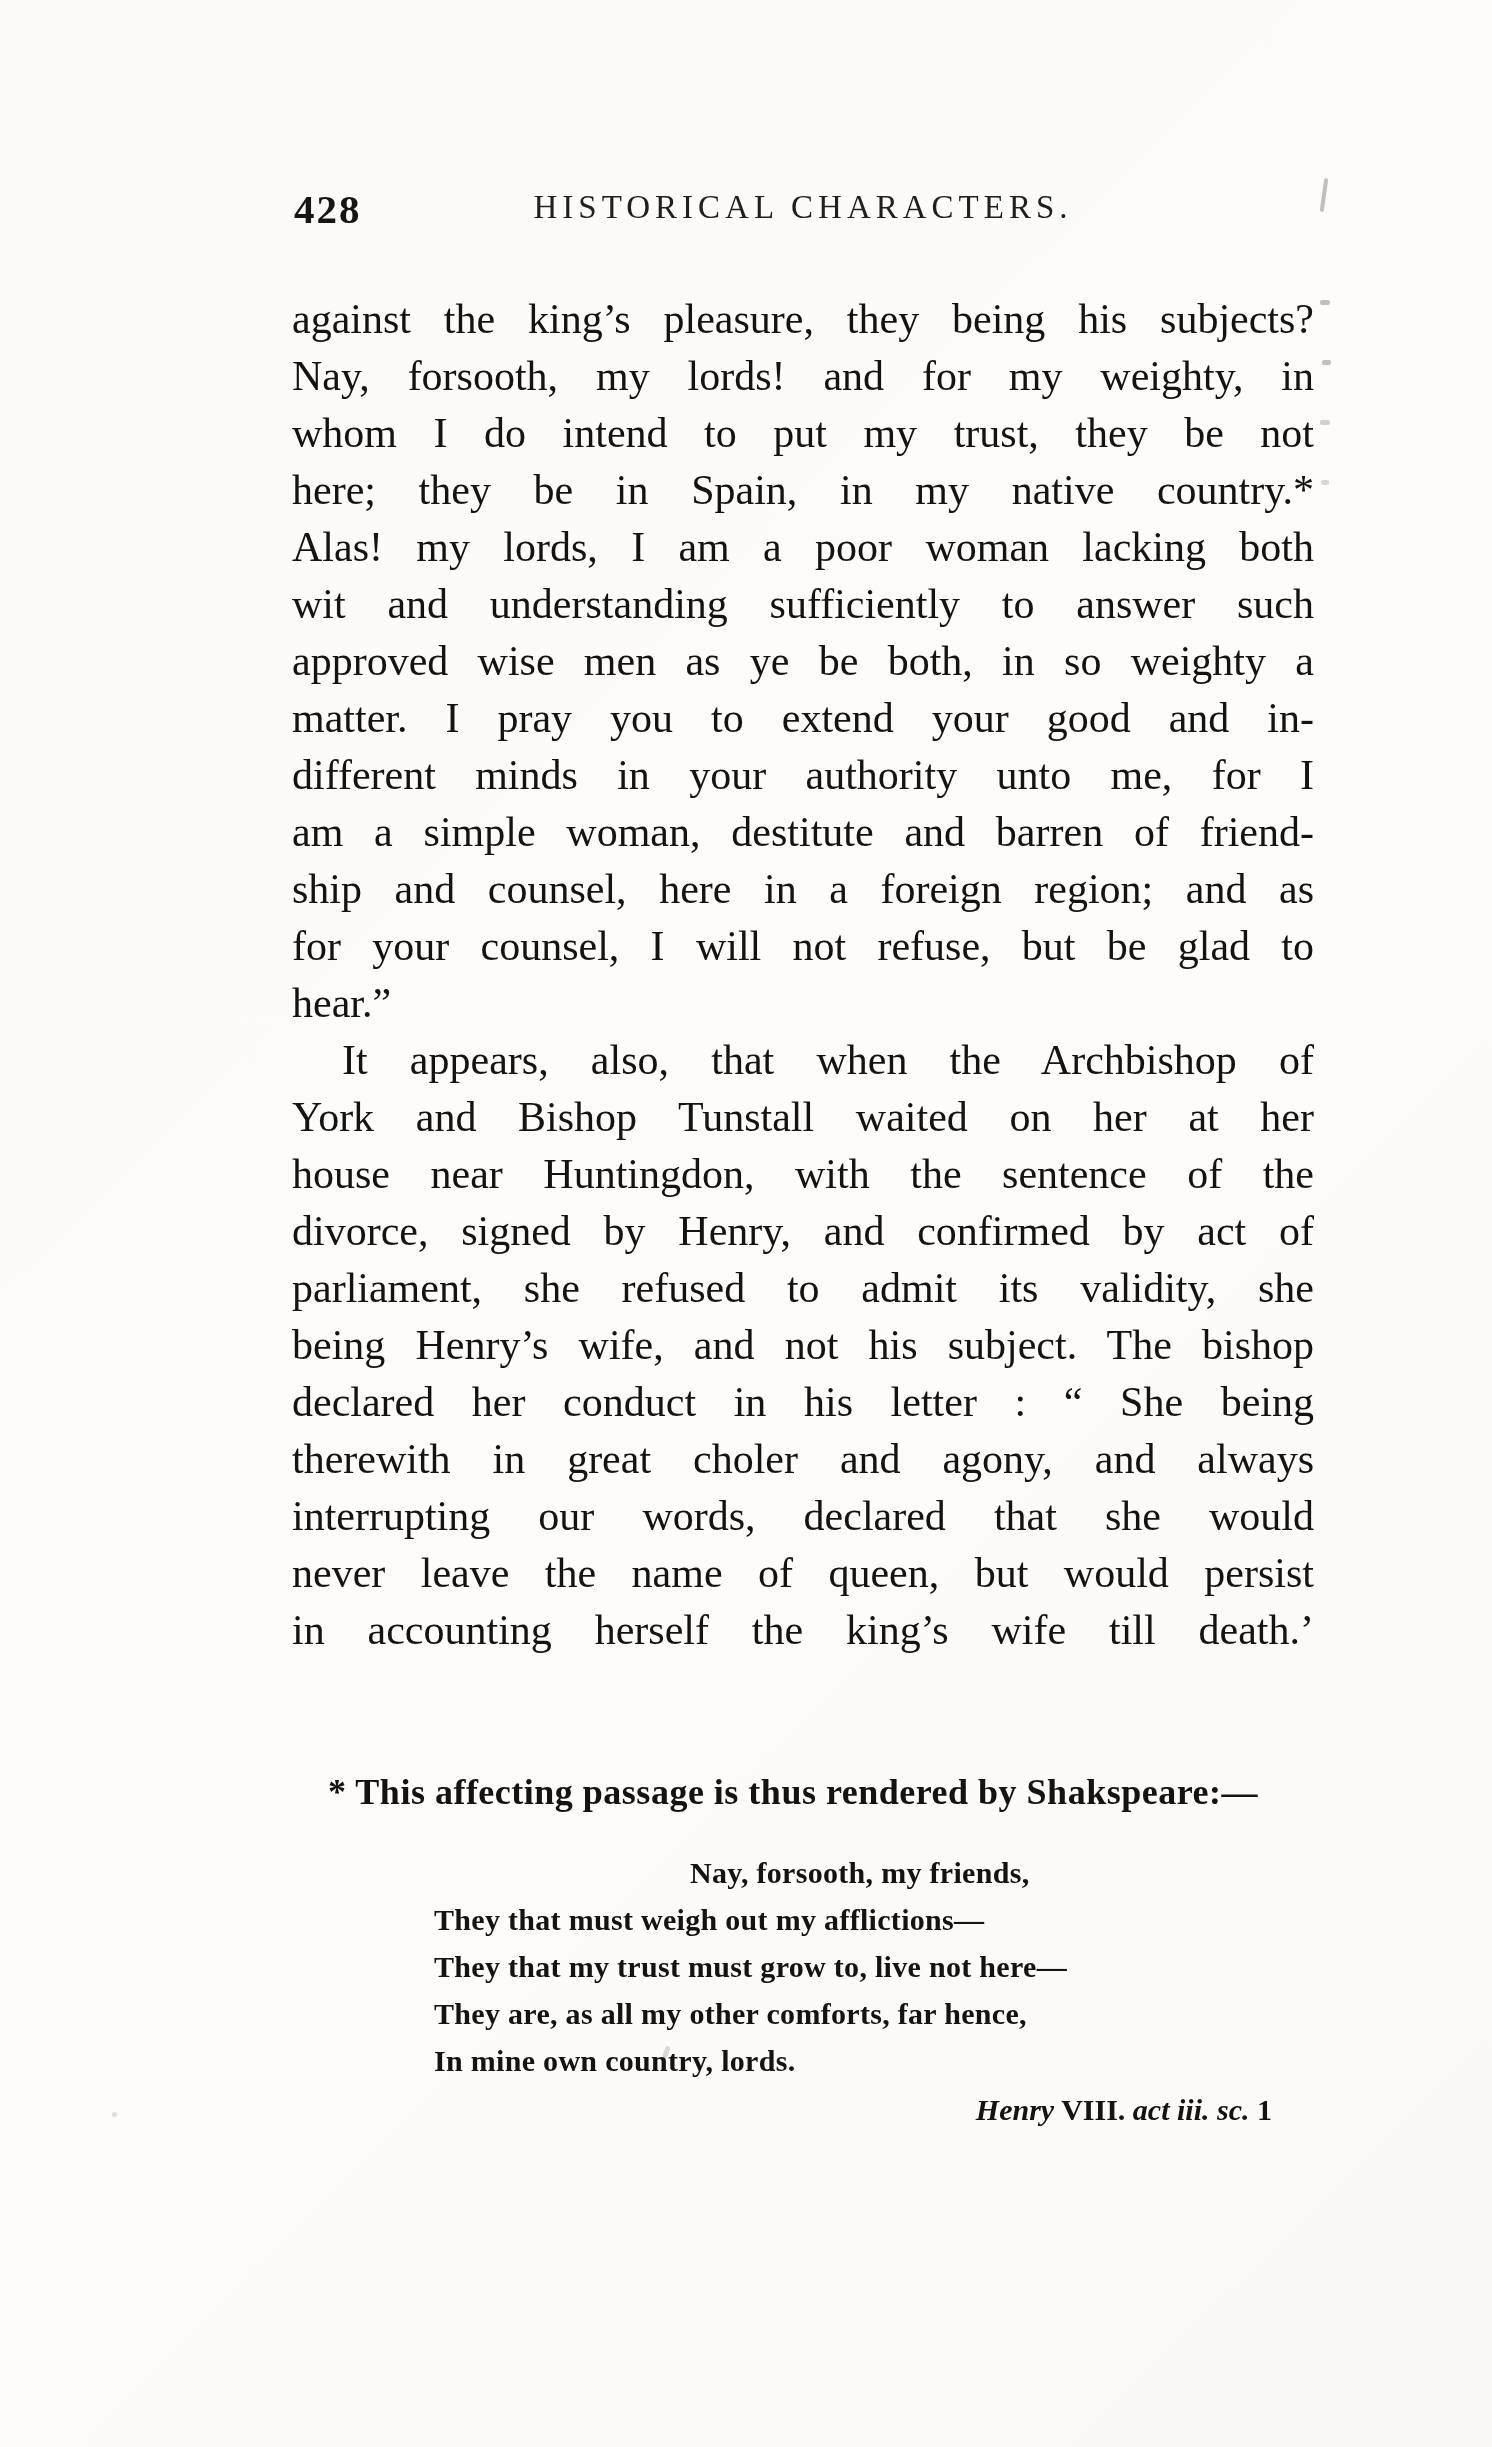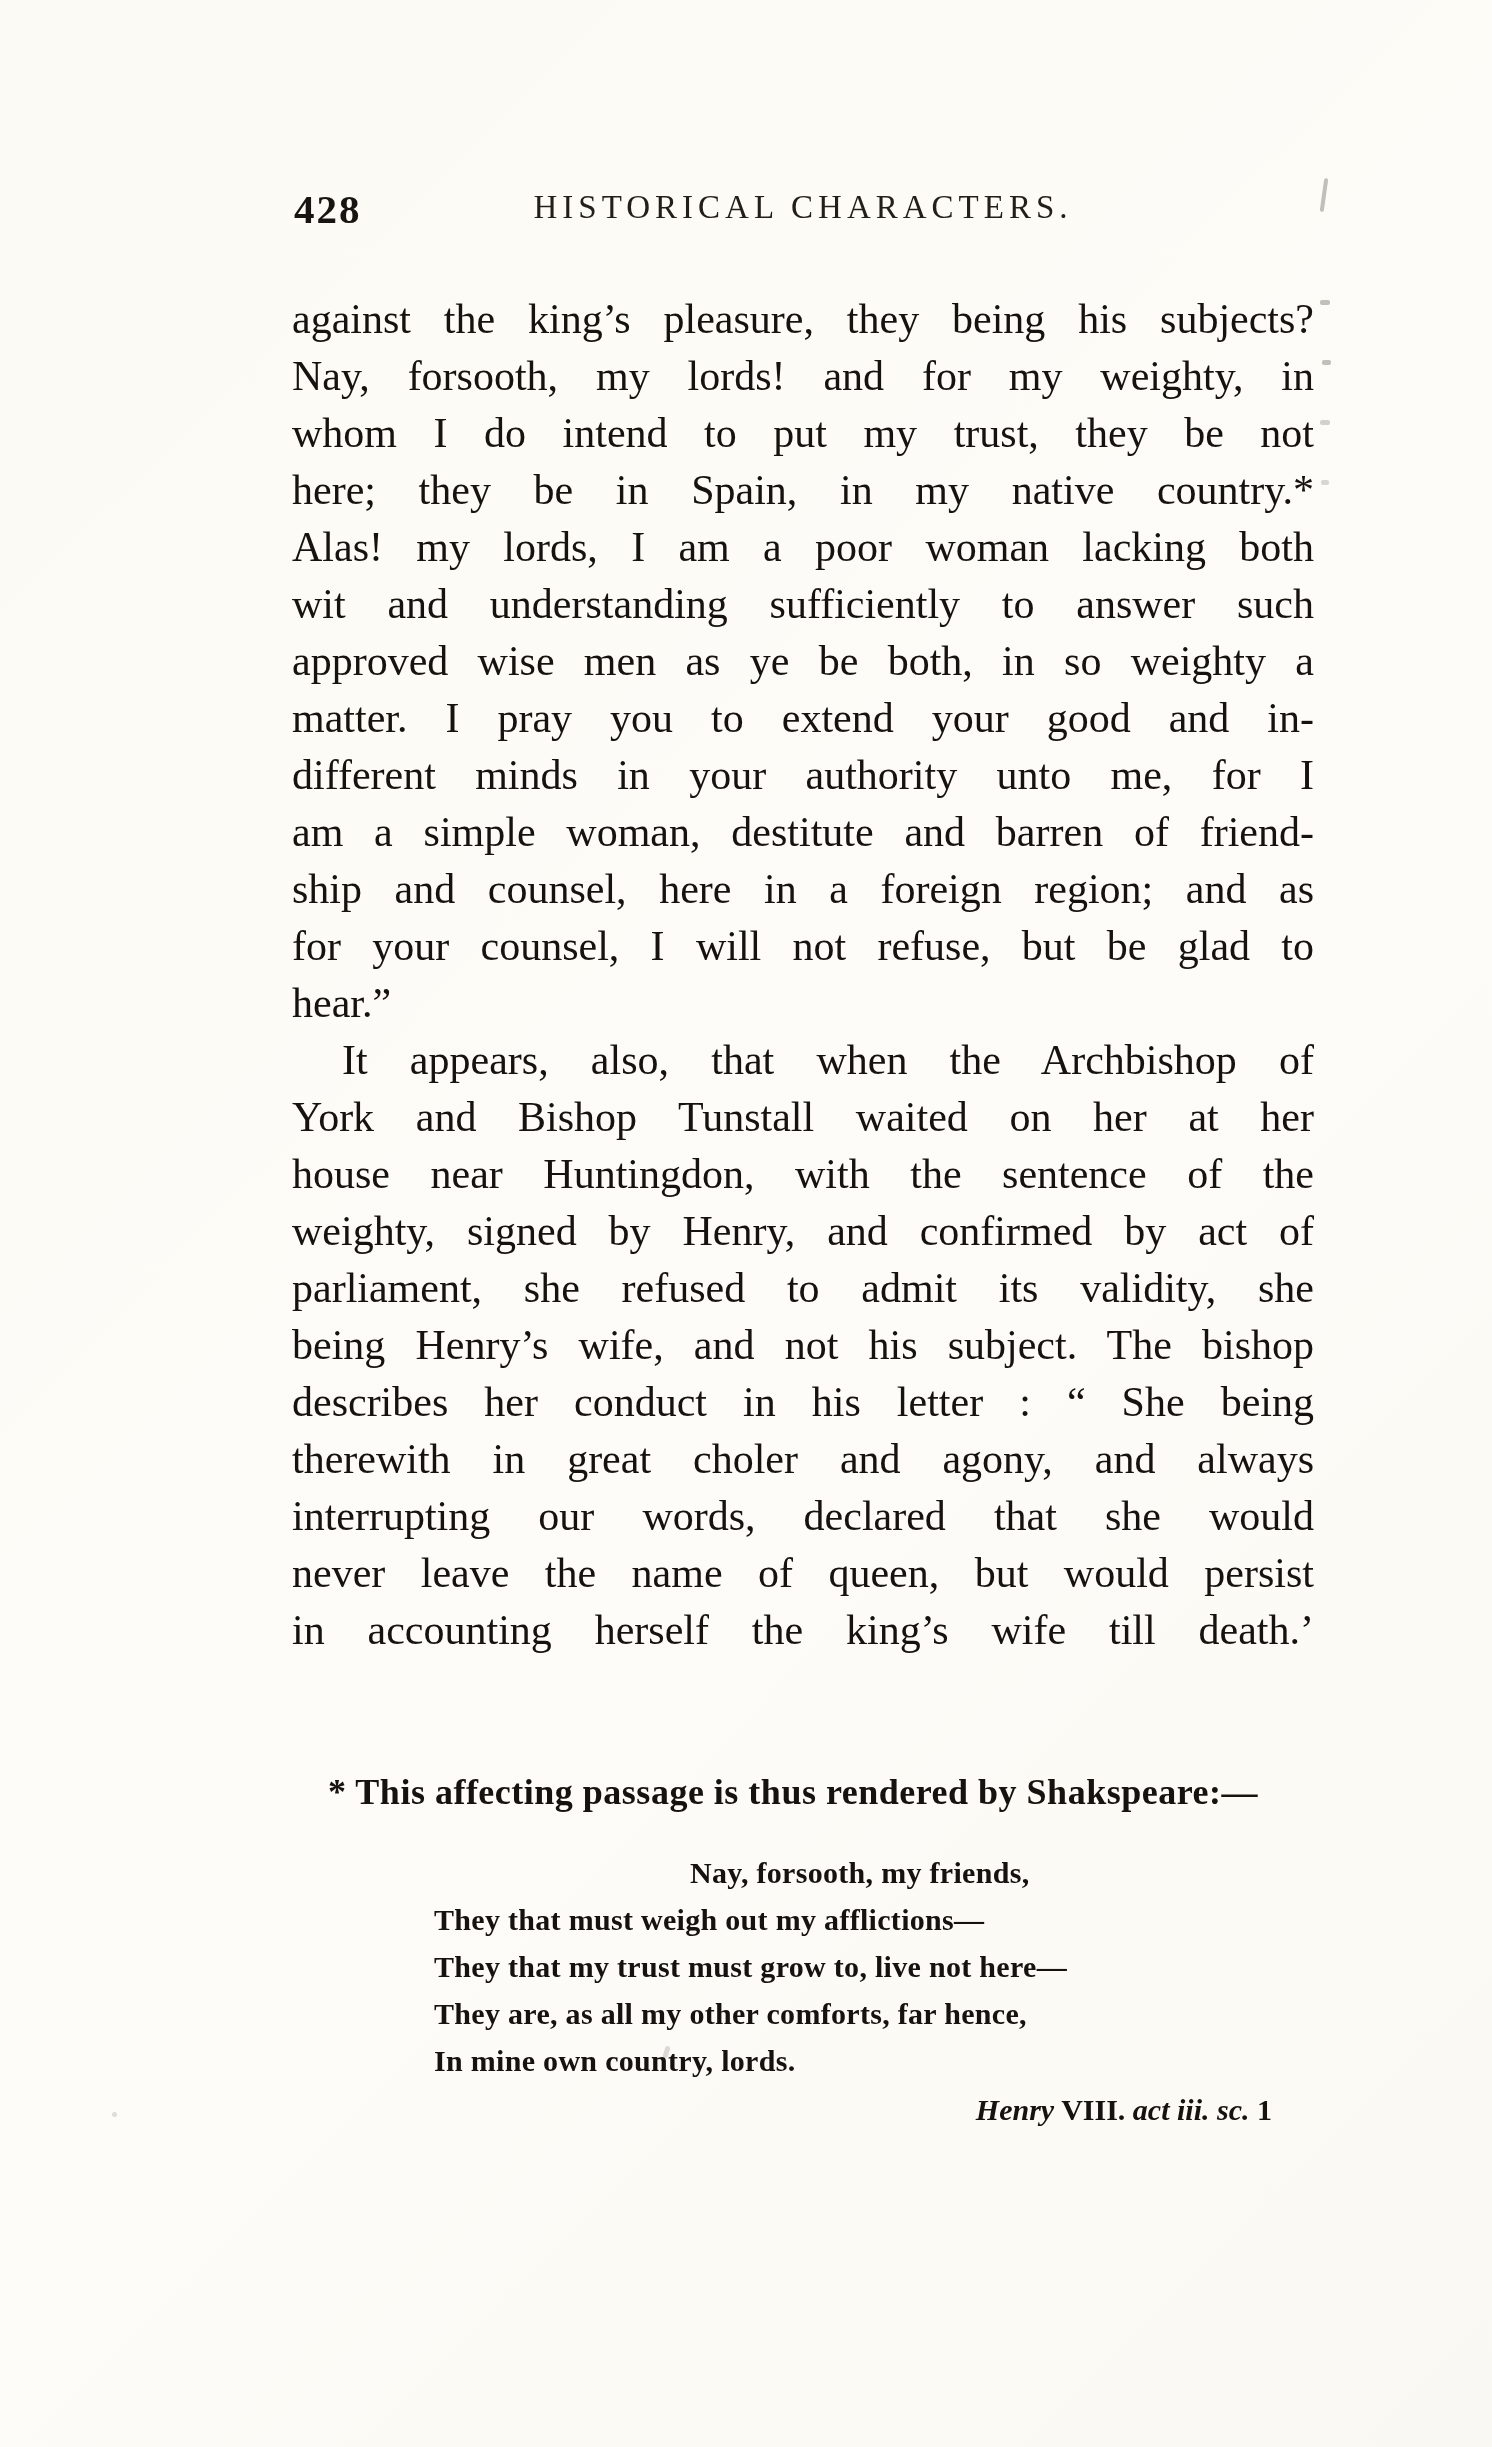--- a/index.html
+++ b/index.html
@@ -132,24 +132,24 @@
       <div class="line">matter.  I pray you to extend your good and in-</div>
       <div class="line">different minds in your authority unto me, for I</div>
       <div class="line">am a simple woman, destitute and barren of friend-</div>
       <div class="line">ship and counsel, here in a foreign region; and as</div>
       <div class="line">for your counsel, I will not refuse, but be glad to</div>
       <div class="line short">hear.”</div>
 
       <div class="line indent">It appears, also, that when the Archbishop of</div>
       <div class="line">York and Bishop Tunstall waited on her at her</div>
       <div class="line">house near Huntingdon, with the sentence of the</div>
-      <div class="line">weighty, signed by Henry, and confirmed by act of</div>
+      <div class="line">divorce, signed by Henry, and confirmed by act of</div>
       <div class="line">parliament, she refused to admit its validity, she</div>
       <div class="line">being Henry’s wife, and not his subject.  The bishop</div>
-      <div class="line">describes her conduct in his letter : “ She being</div>
+      <div class="line">declared her conduct in his letter : “ She being</div>
       <div class="line">therewith in great choler and agony, and always</div>
       <div class="line">interrupting our words, declared that she would</div>
       <div class="line">never leave the name of queen, but would persist</div>
       <div class="line">in accounting herself the king’s wife till death.’</div>
     </div>
 
     <div class="footnote">
       <div class="fn-intro">* This affecting passage is thus rendered by Shakspeare:—</div>
       <div class="verse">
         <div class="verse-line first">Nay, forsooth, my friends,</div>

